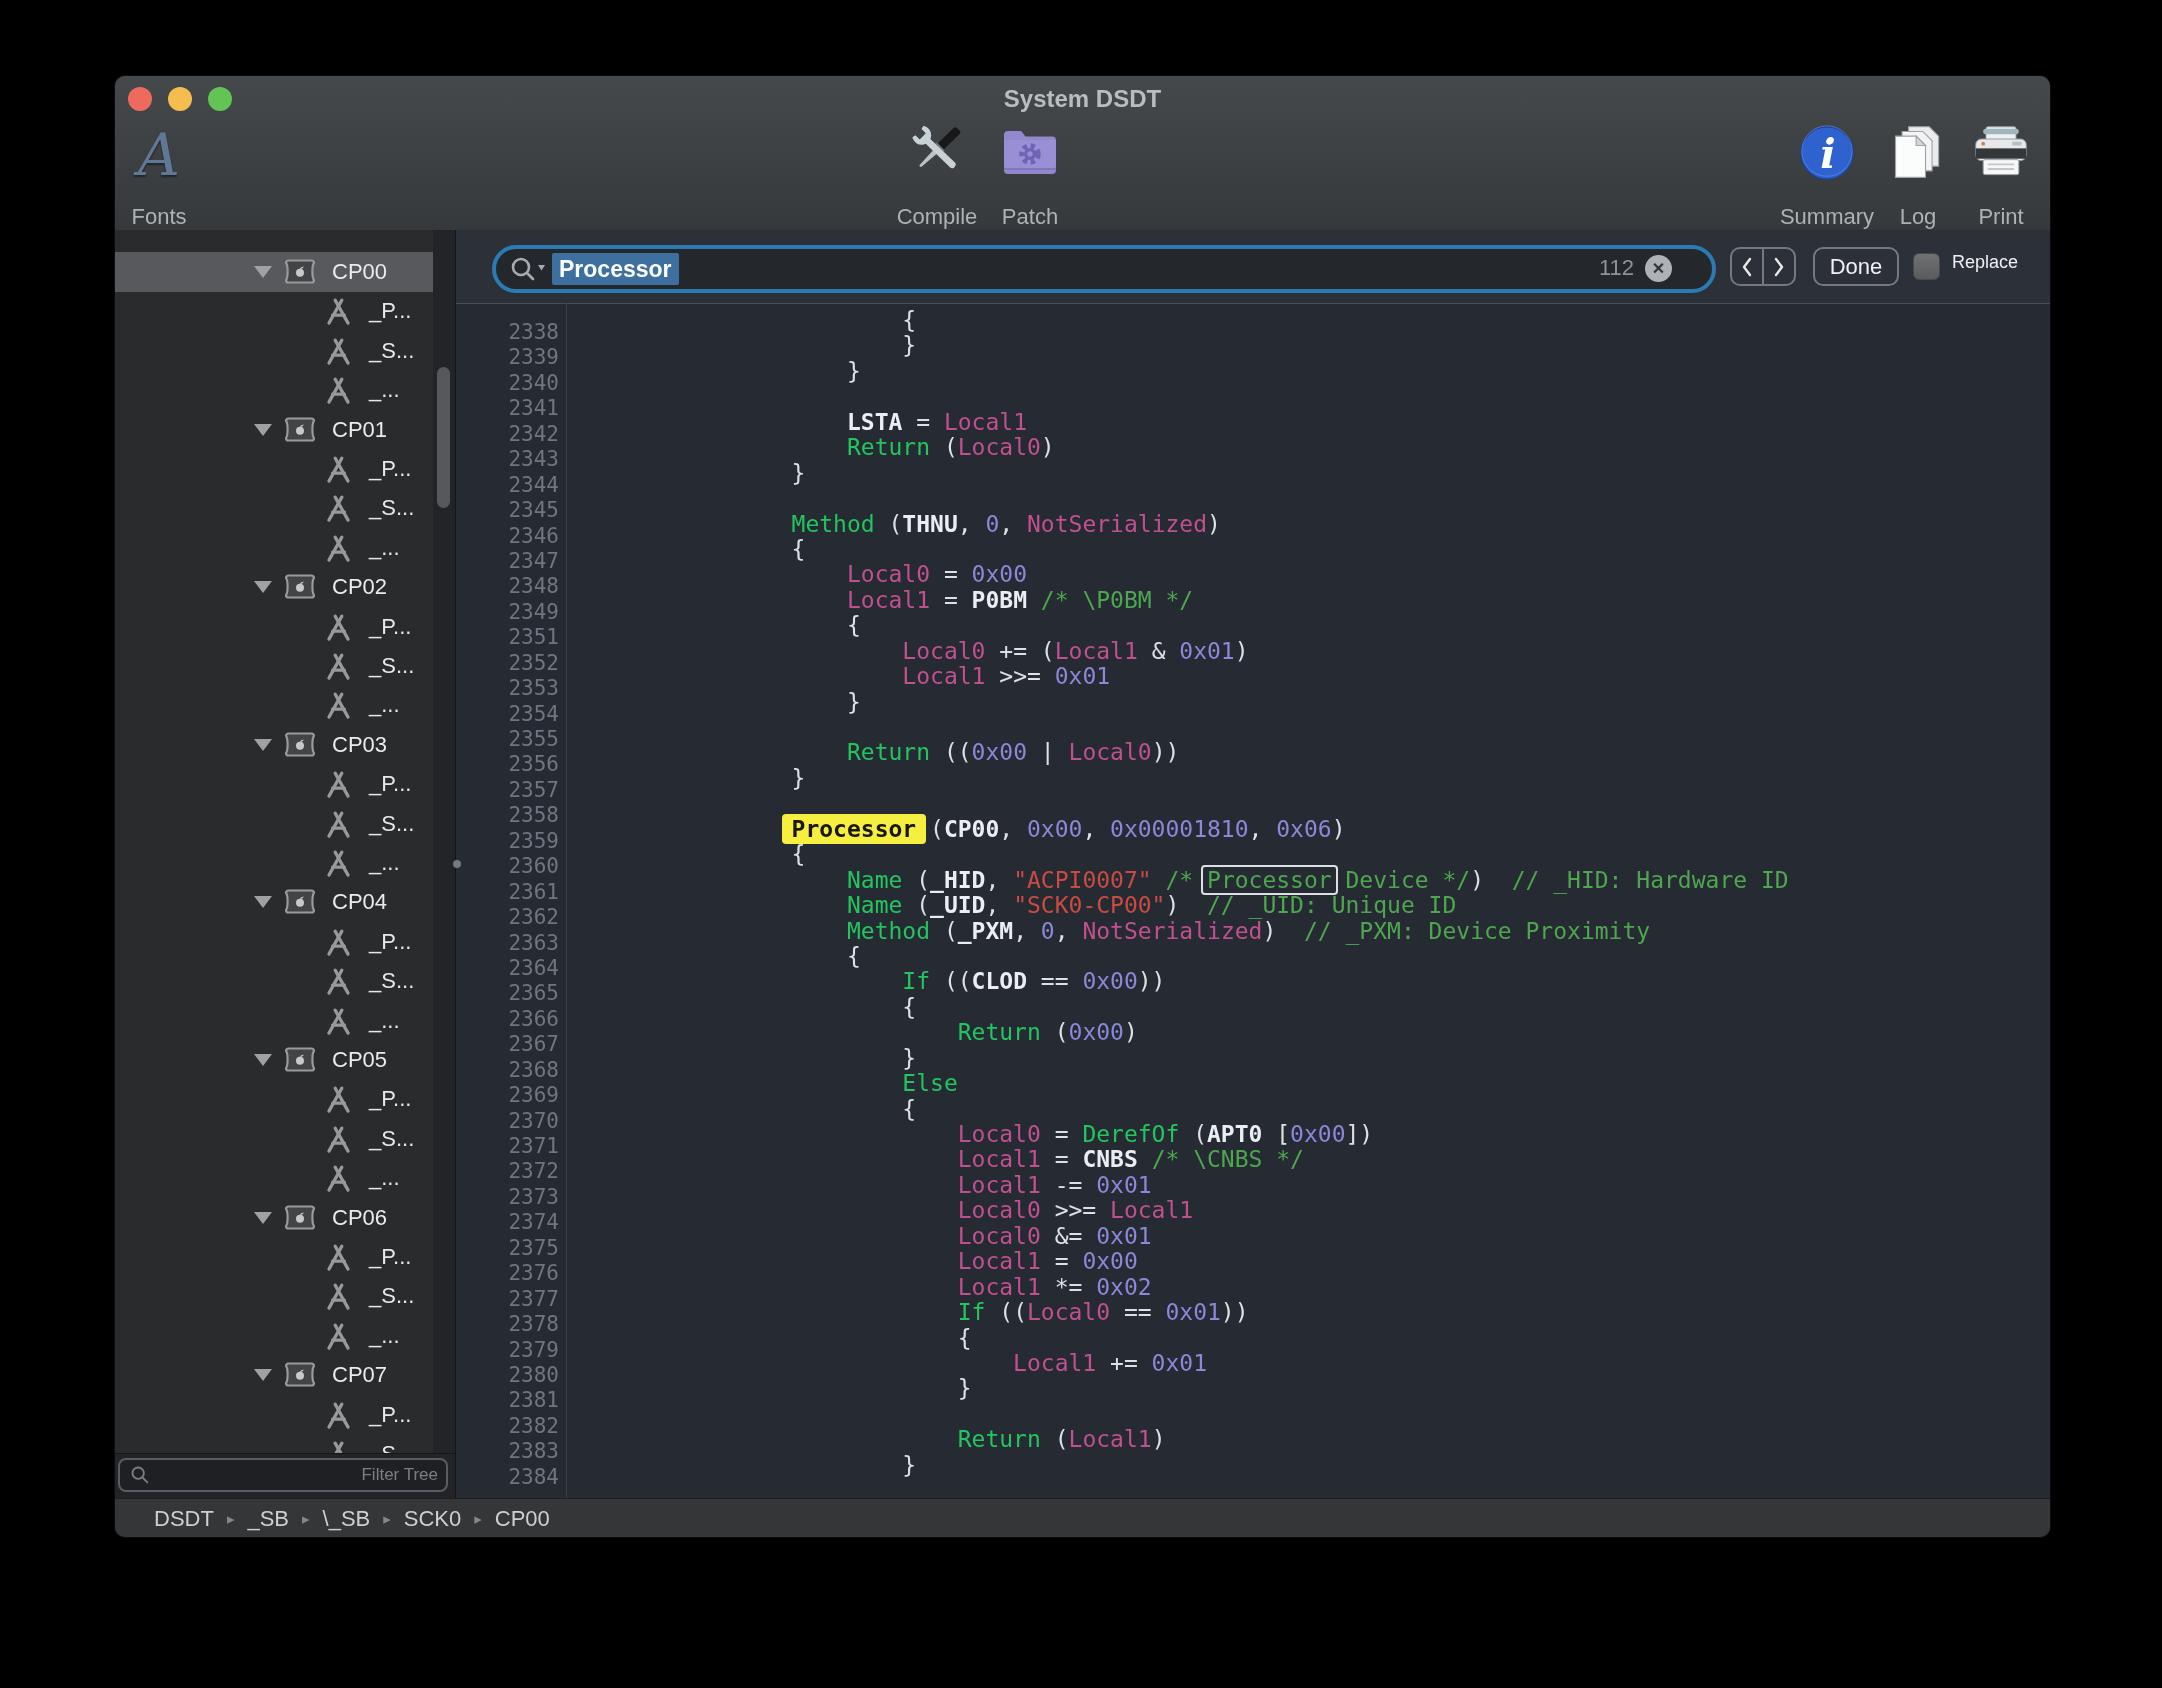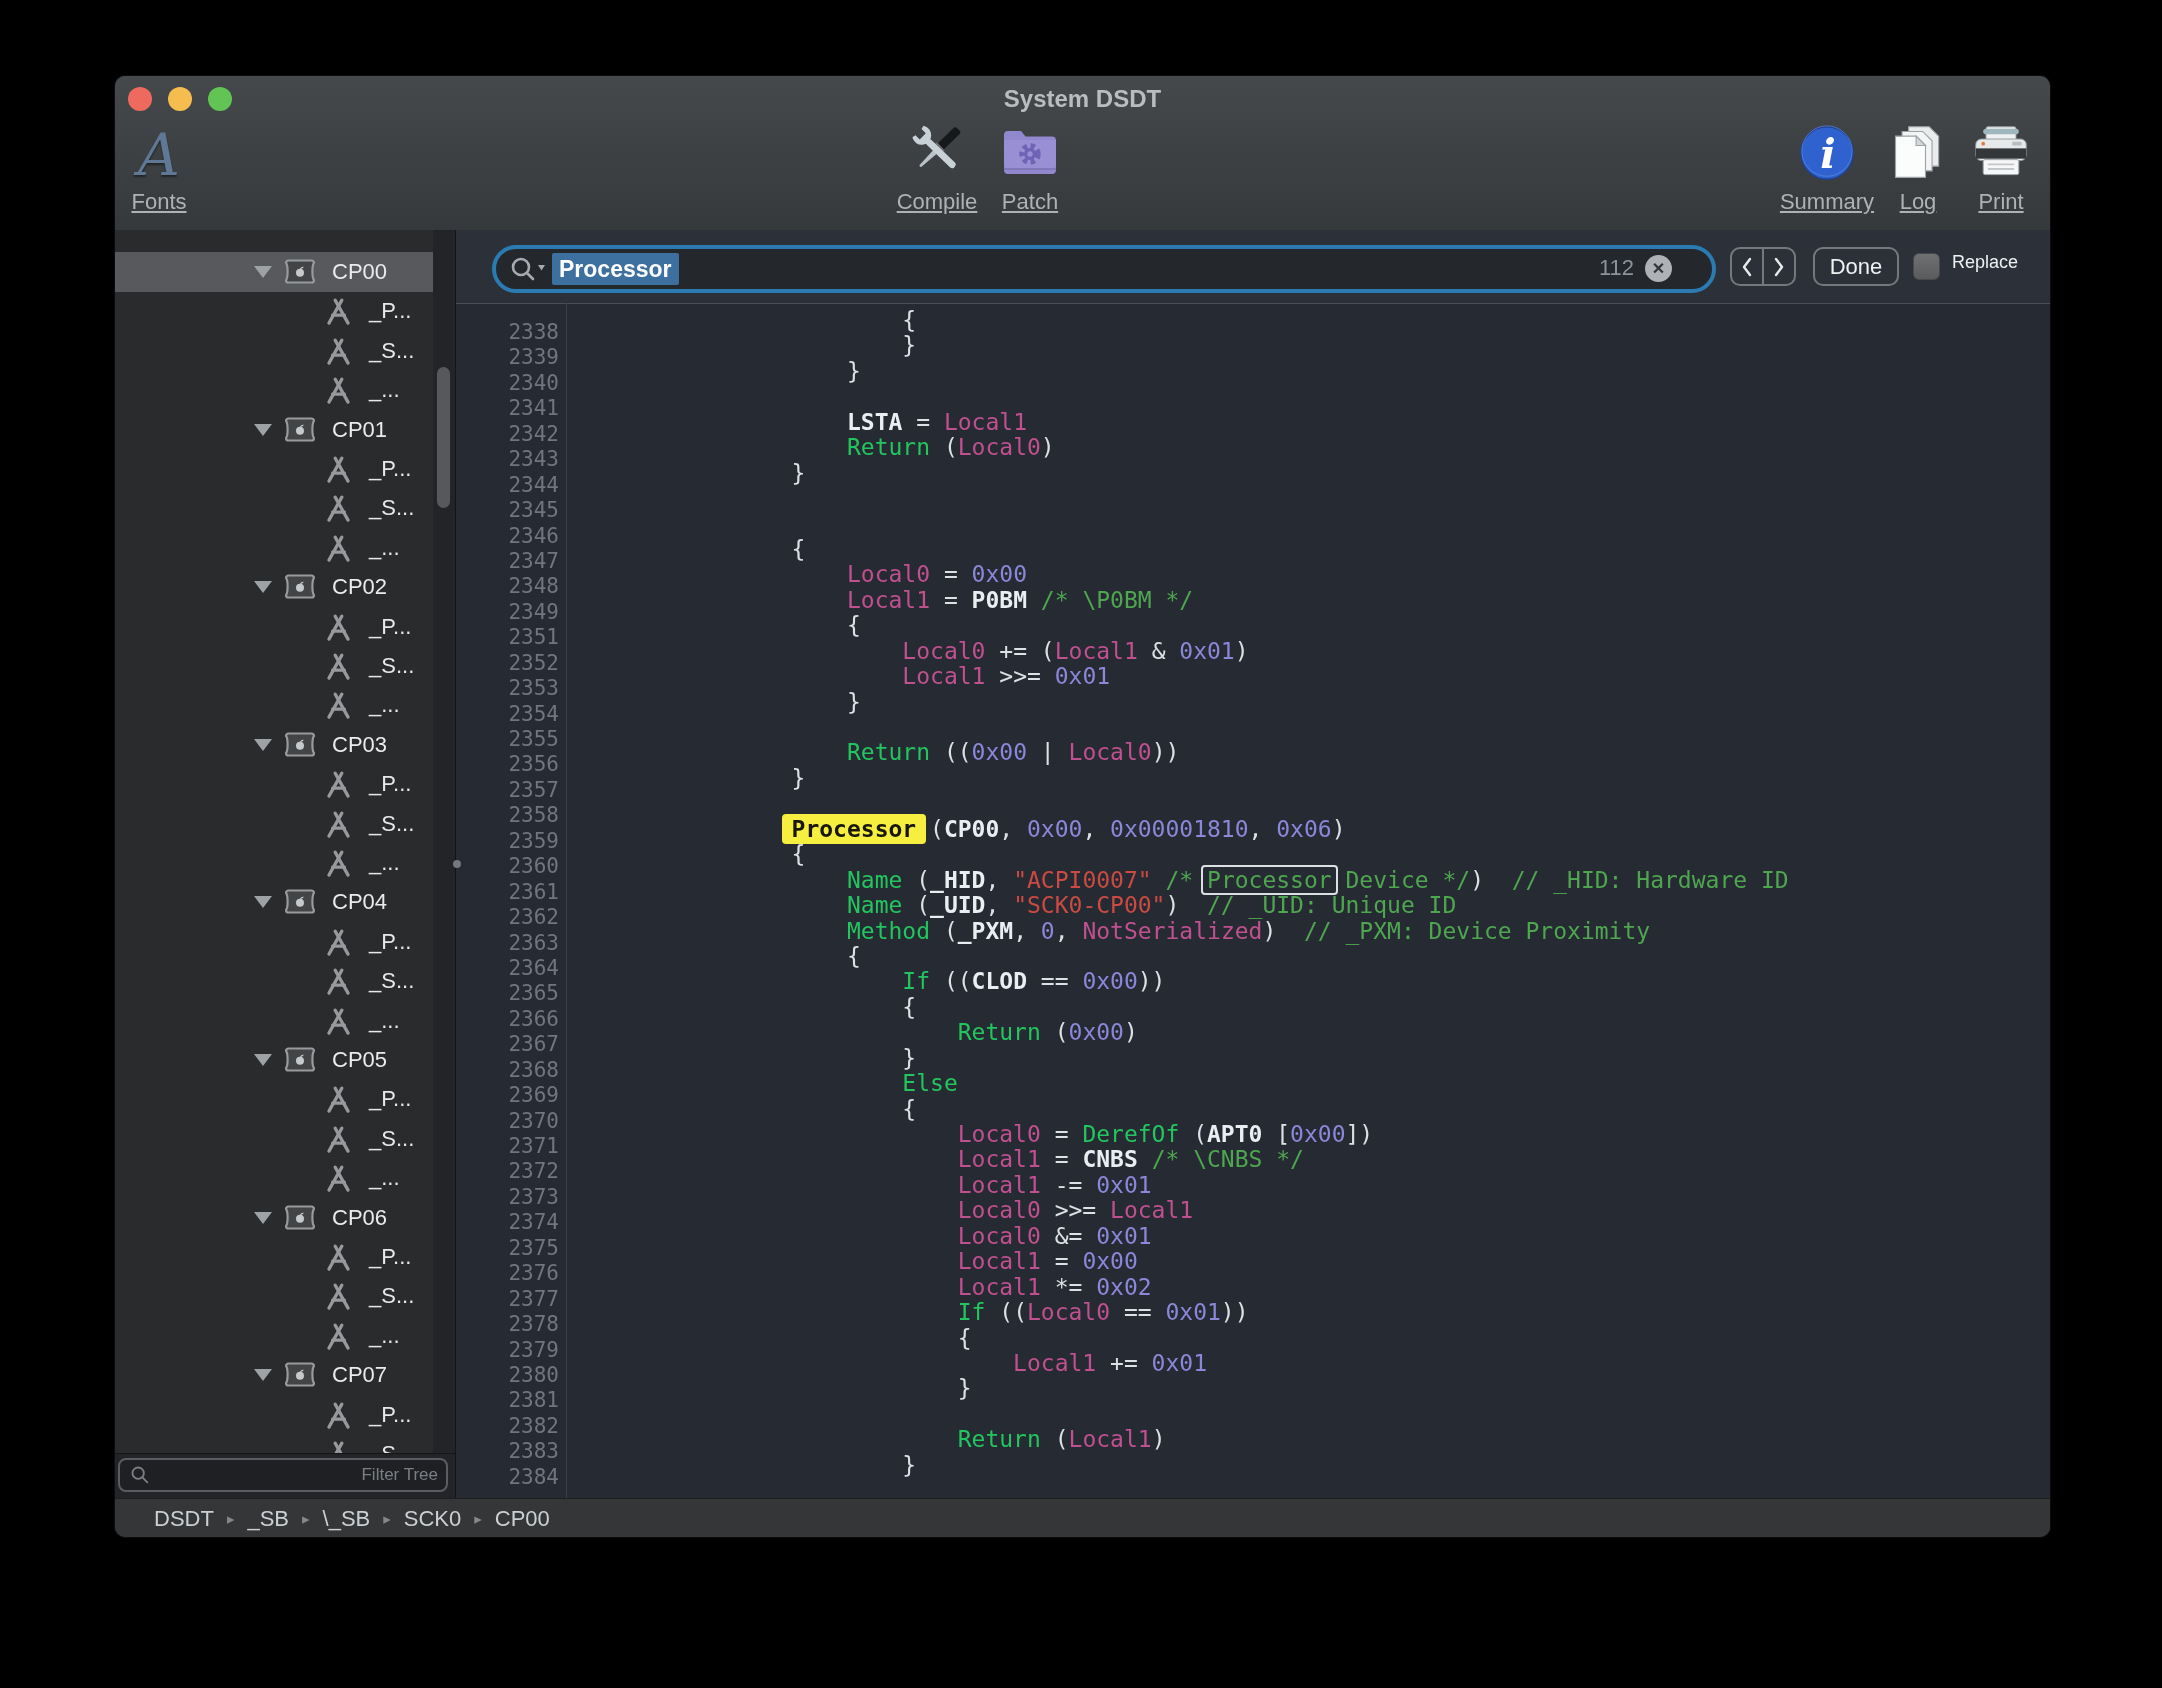--- a/index.html
+++ b/index.html
@@ -13,21 +13,21 @@
   
   .chrome{position:absolute;left:0;top:0;right:0;height:154px;
           background:linear-gradient(#46494c,#36393c);border-bottom:1px solid #1a1b1d;}
   .traffic{position:absolute;top:11px;left:13px;display:flex;gap:16px;}
   .tl{width:24px;height:24px;border-radius:50%;}
   .tl.red{background:#ee6a5f;}   .tl.yel{background:#f5bd4f;}   .tl.grn{background:#61c454;}
   .win-title{position:absolute;left:0;right:0;top:9px;text-align:center;
              font-size:24px;font-weight:bold;color:#b9bdc0;}
   .tb-item{position:absolute;top:34px;width:140px;text-align:center;cursor:default;}
   .tb-icon{height:74px;display:flex;align-items:flex-end;justify-content:center;}
-  .tb-label{margin-top:5px;font-size:22px;color:#aeb2b5;text-decoration:underline;}
+  .tb-label{margin-top:20px;font-size:22px;color:#aeb2b5;}
   .fonts-a{font-family:"DejaVu Serif",serif;font-style:italic;font-size:58px;line-height:58px;
            color:#5f7896;text-shadow:0 2px 2px rgba(0,0,0,.45);}
 
   
   .editor{position:absolute;left:341px;top:154px;width:1594px;height:1268px;background:#262a33;overflow:hidden;}
   .findbar{position:absolute;left:0;top:0;right:0;height:73px;background:#2c3039;border-bottom:1px solid #4b4f55;}
   .findfield{position:absolute;left:36px;top:15px;width:1216px;height:40px;background:#24272c;
              border:4px solid #2b7ab2;border-radius:25px;}
   .findmag{position:absolute;left:12px;top:5px;}
   .findsel{position:absolute;left:56px;top:4px;height:32px;line-height:32px;background:#3d6f9f;
@@ -561,20 +561,21 @@
         <div class="line">
           <span class="ln">2344</span>
           <span class="lc"><span class="tp">                }</span></span>
         </div>
         <div class="line">
           <span class="ln">2345</span>
           <span class="lc"></span>
         </div>
         <div class="line">
           <span class="ln">2346</span>
+          <span class="lc"><span class="tp">                </span><span class="tk">Method</span><span class="tp"> (</span><span class="ti">THNU</span><span class="tp">, </span><span class="tn">0</span><span class="tp">, </span><span class="tl">NotSerialized</span><span class="tp">)</span></span>
         </div>
         <div class="line">
           <span class="ln">2347</span>
           <span class="lc"><span class="tp">                {</span></span>
         </div>
         <div class="line">
           <span class="ln">2348</span>
           <span class="lc"><span class="tp">                    </span><span class="tl">Local0</span><span class="tp"> = </span><span class="tn">0x00</span></span>
         </div>
         <div class="line">

